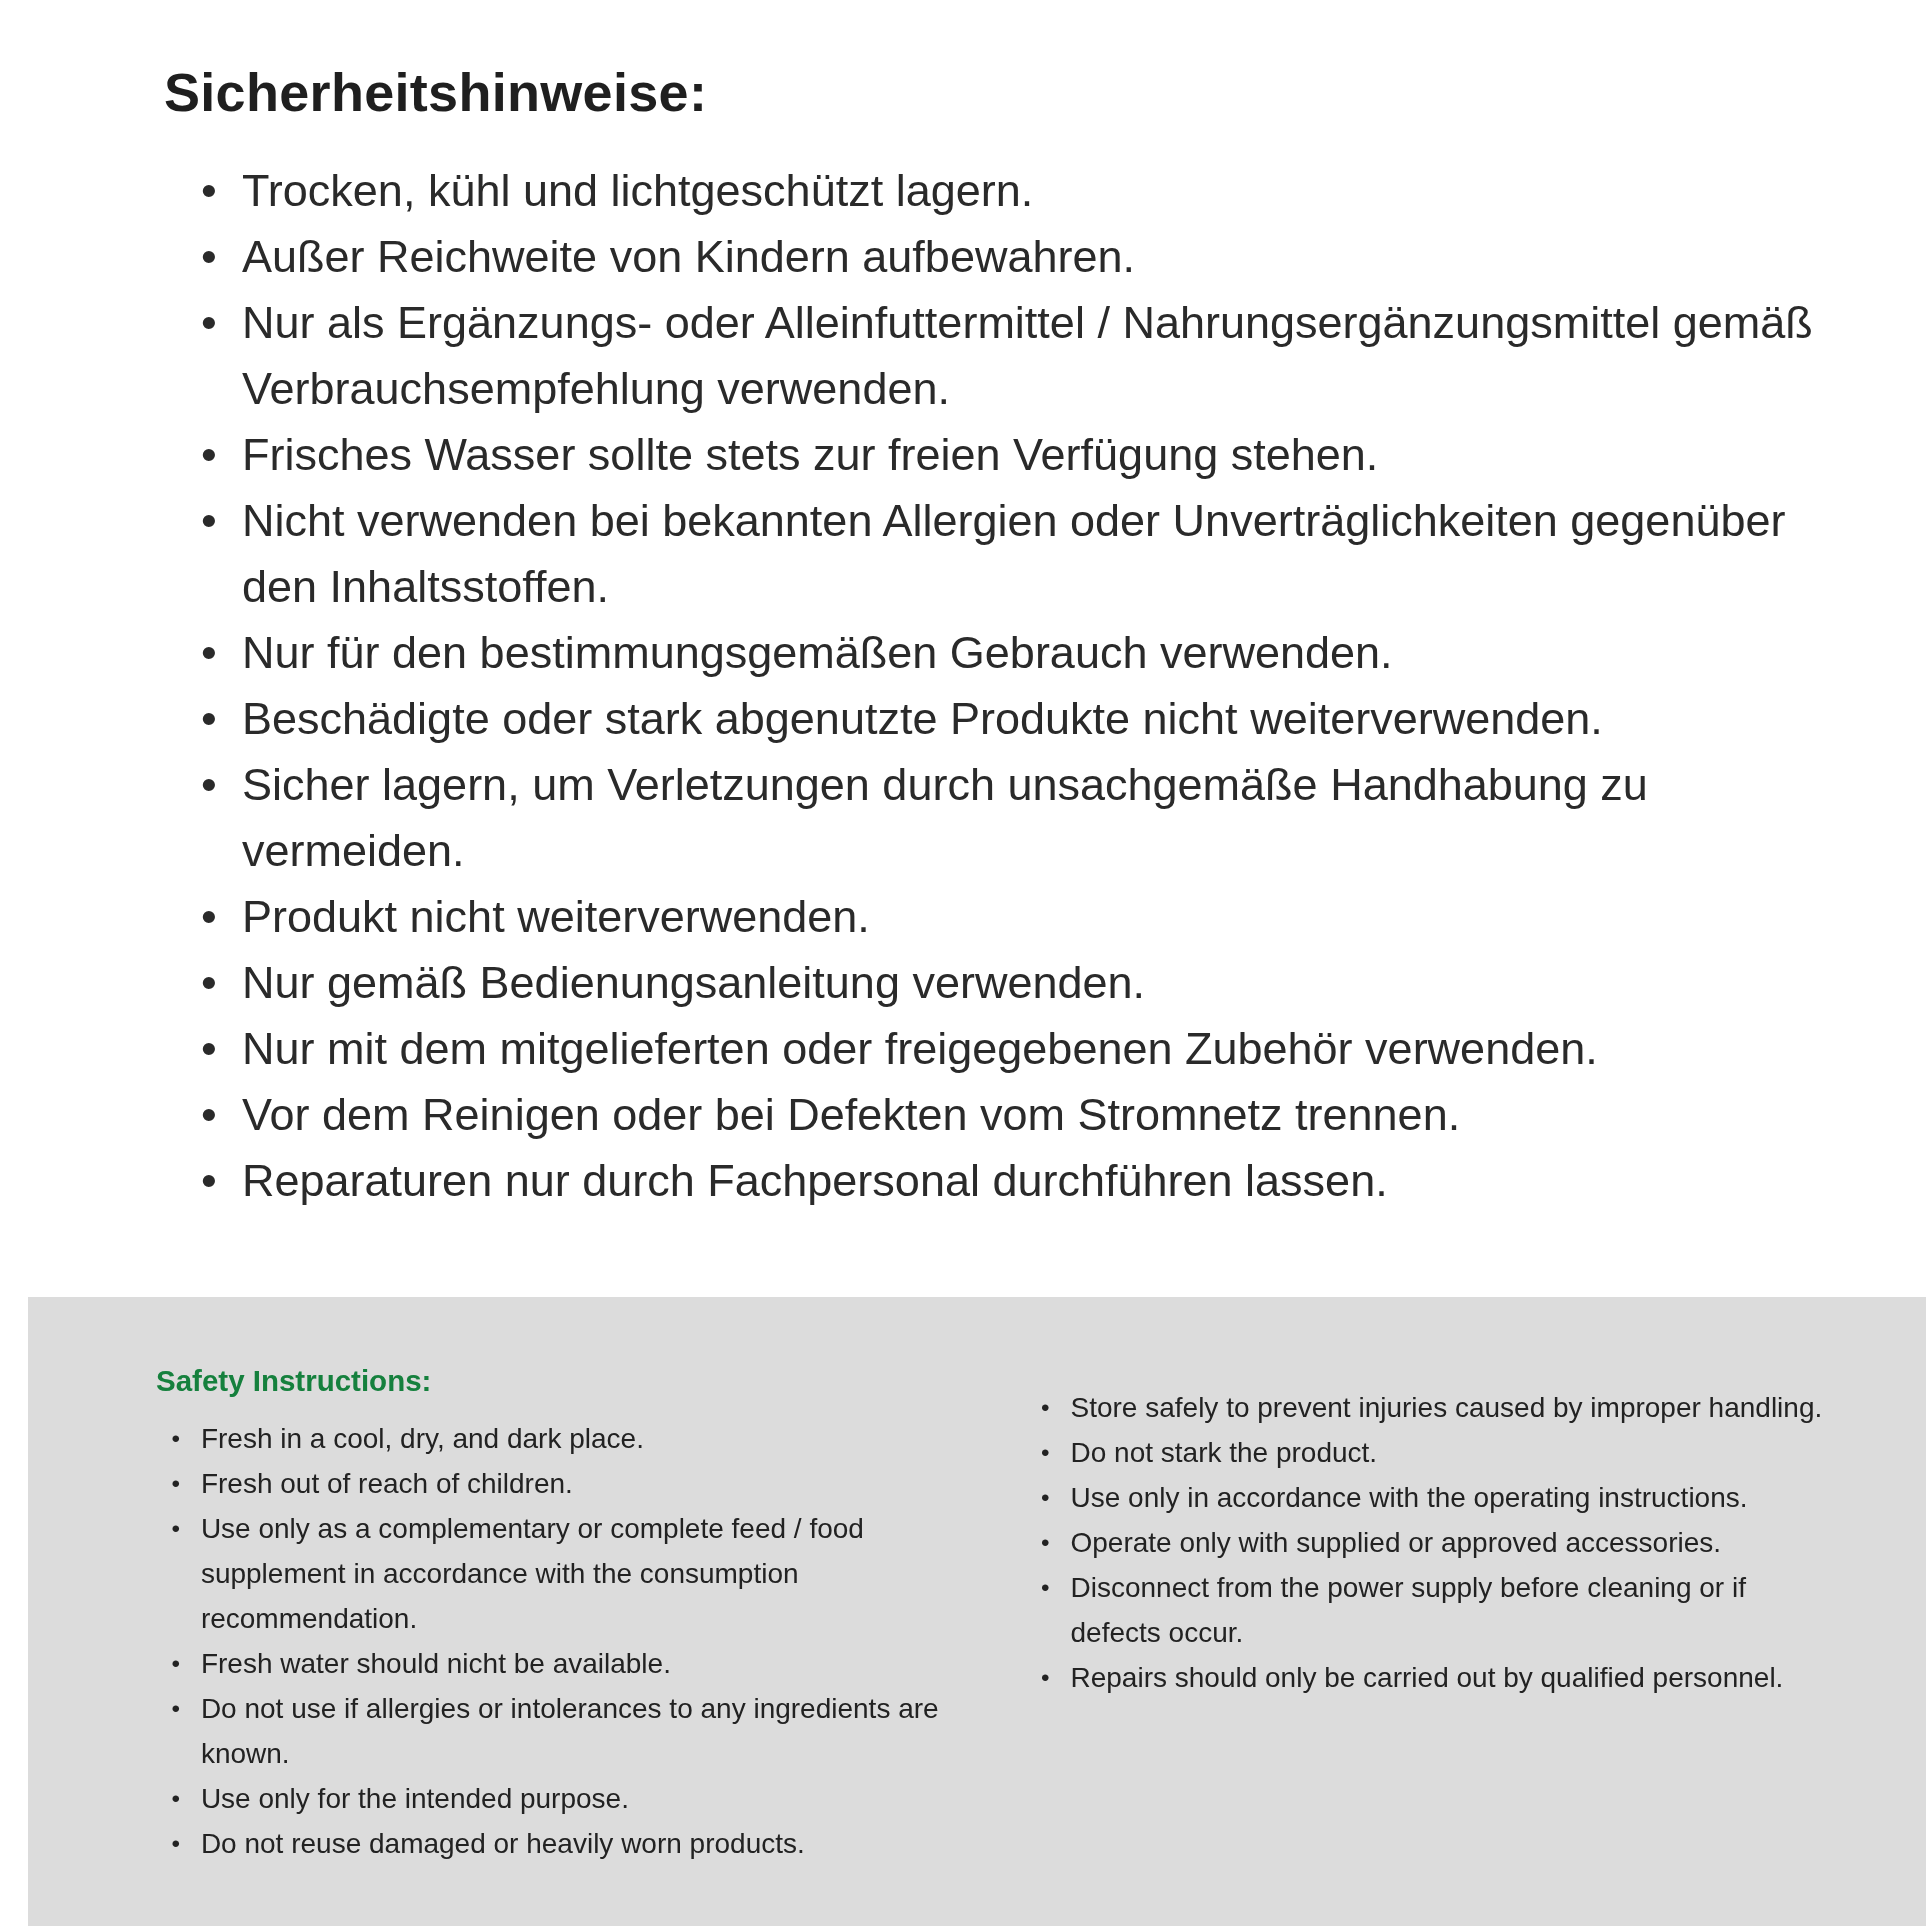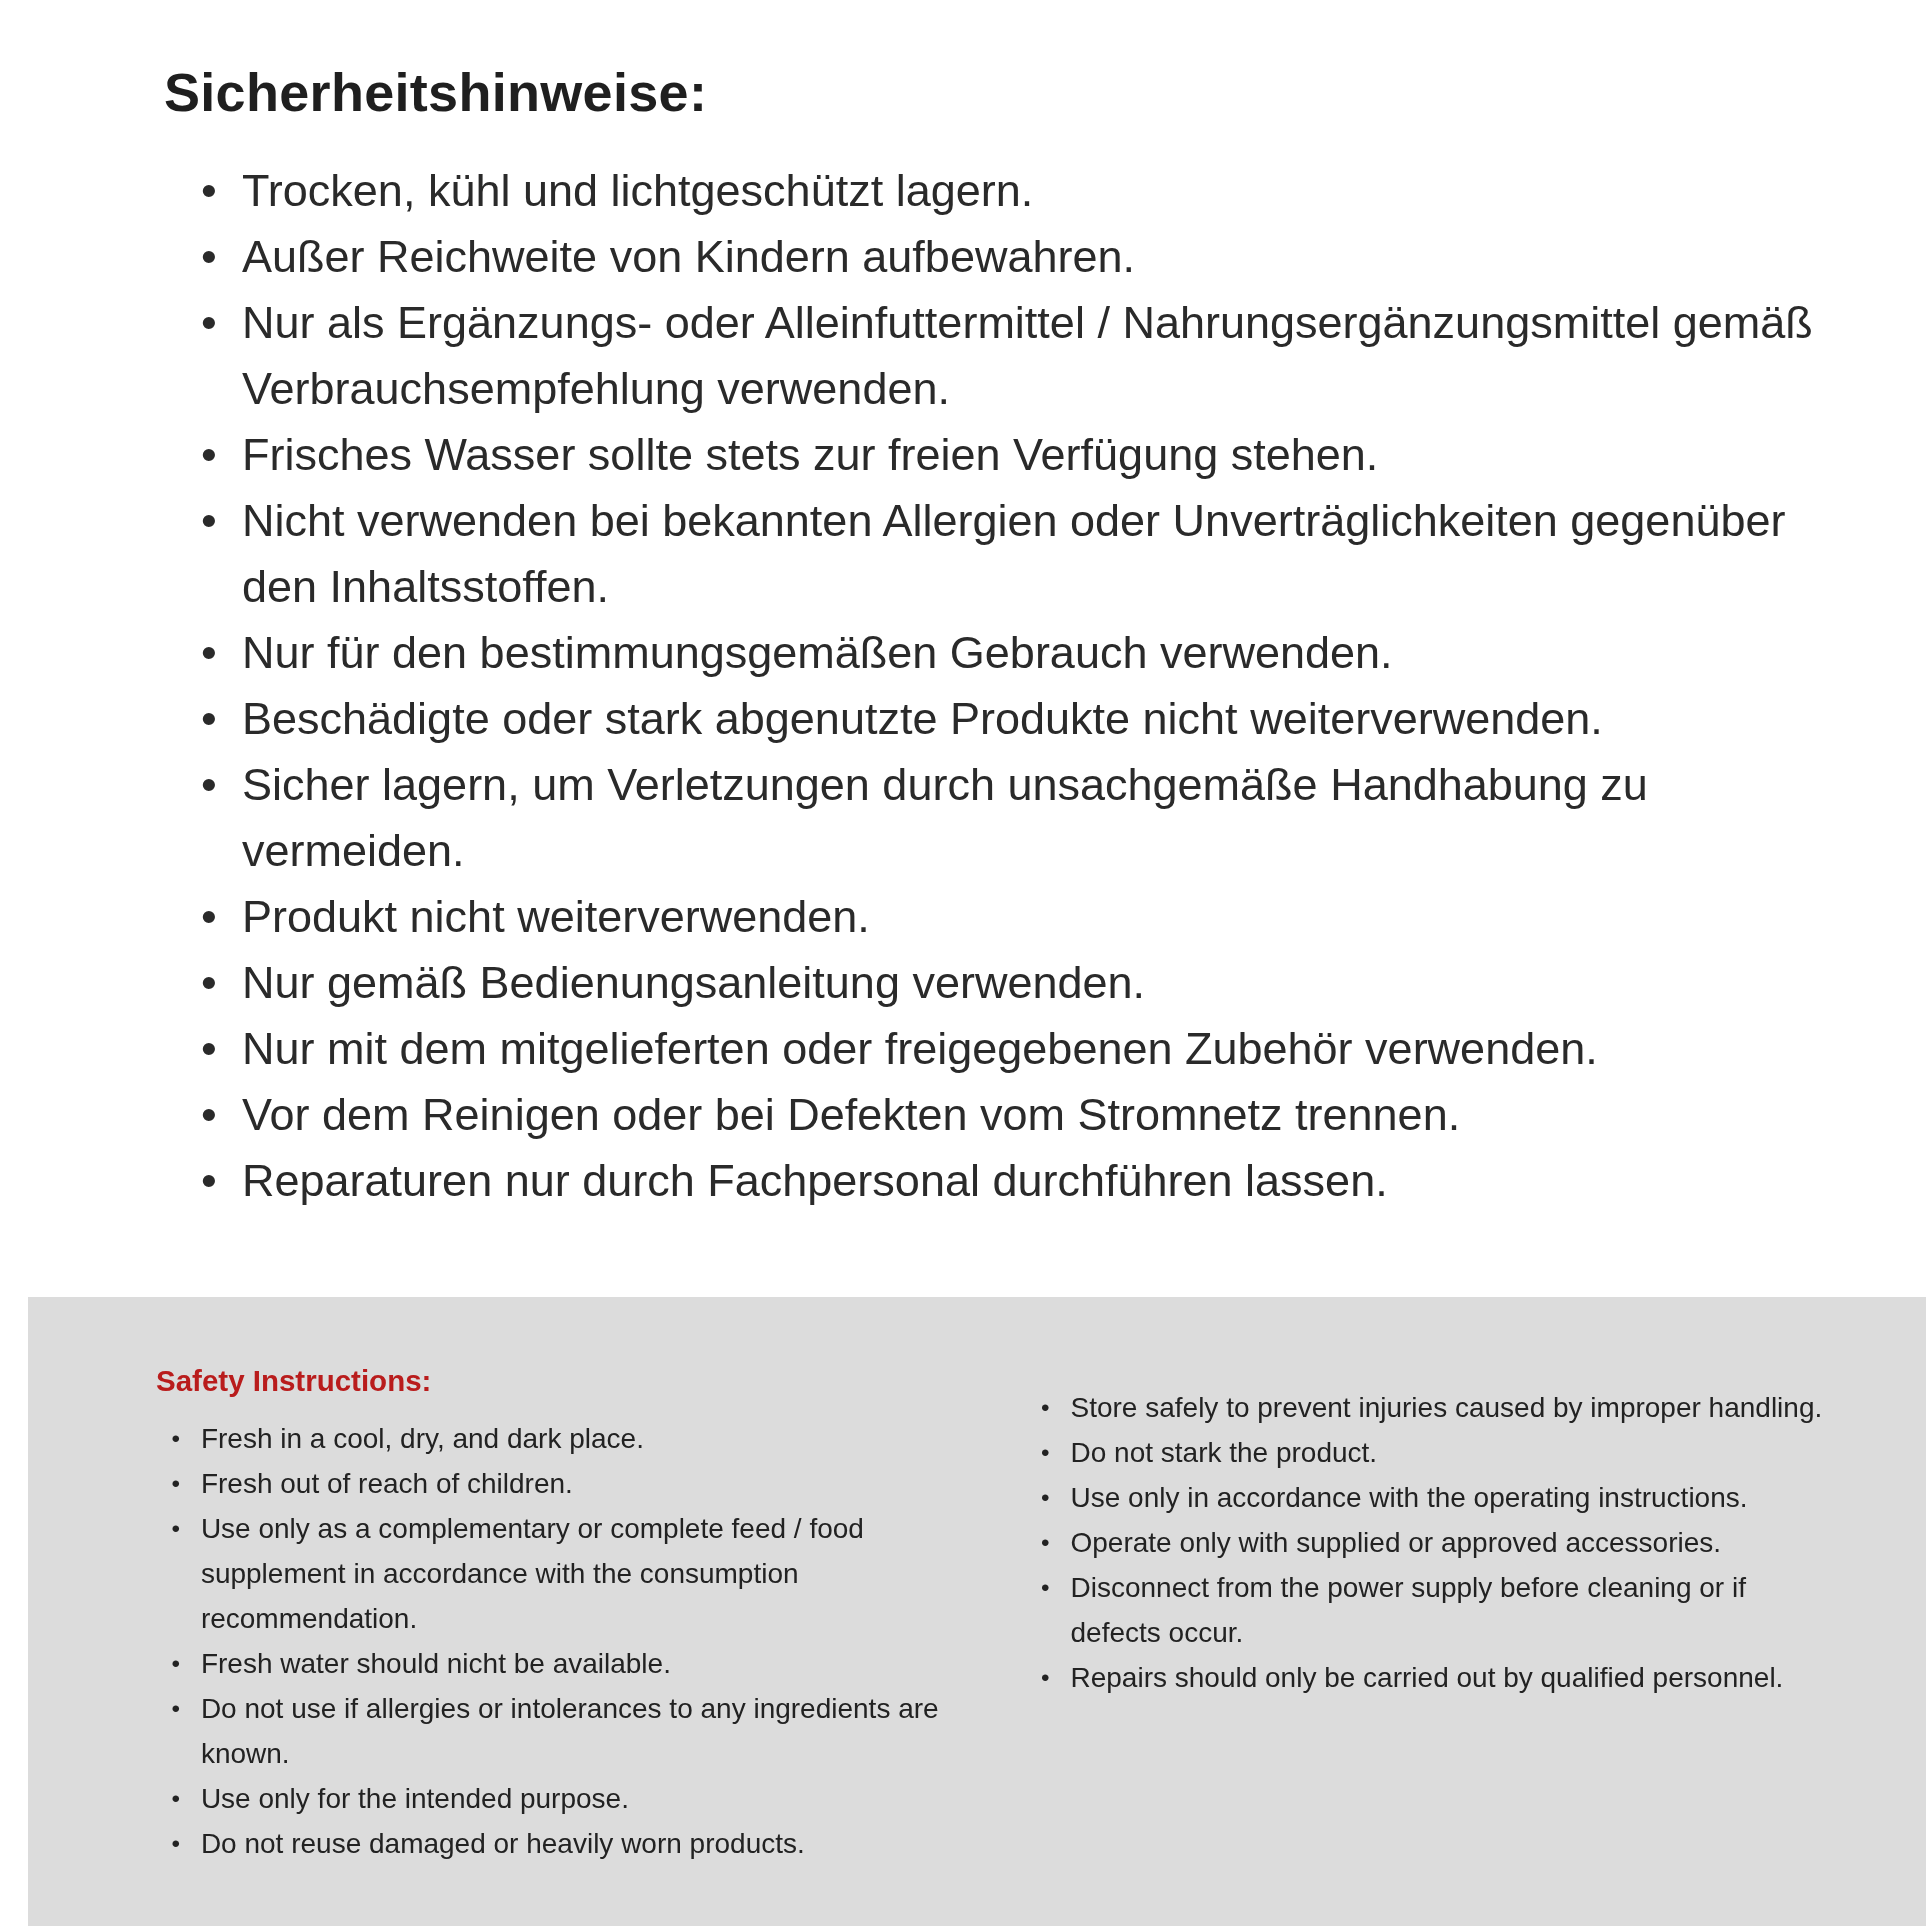--- a/index.html
+++ b/index.html
@@ -64,21 +64,21 @@
     gap: 96px;
   }
   .en-col {
     flex: 1;
     min-width: 0;
   }
   .en-title {
     font-size: 29.5px;
     font-weight: 700;
     margin: 0 0 18px 0;
-    color: #b91c1c;
+    color: #15803d;
   }
   ul.en-list {
     list-style: none;
     margin: 0;
     padding: 0 0 0 15.4px;
   }
   ul.en-list li {
     position: relative;
     font-size: 28px;
     line-height: 45px;

